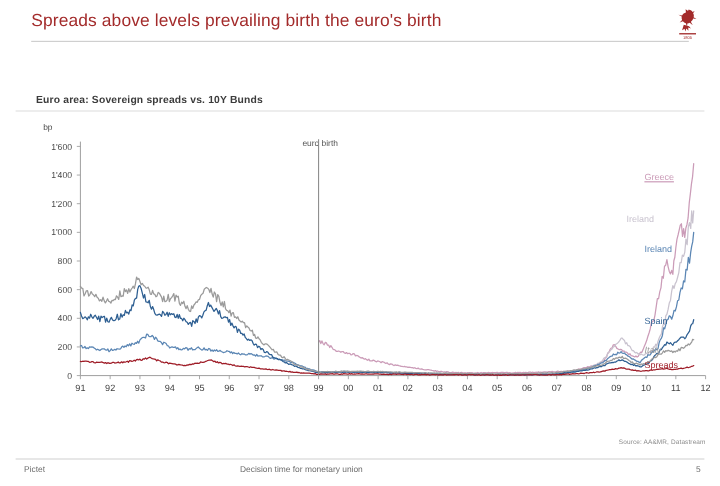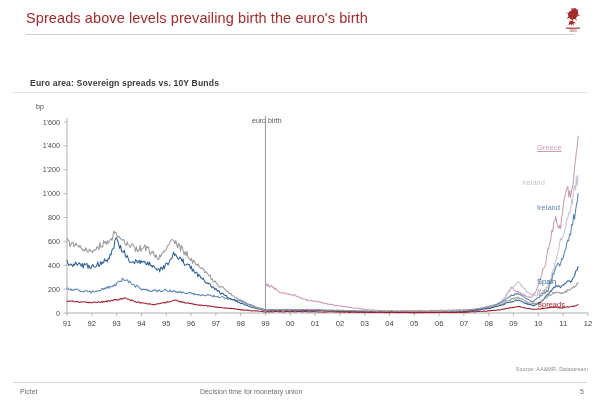--- a/index.html
+++ b/index.html
@@ -185,21 +185,21 @@
       <g id="g-euro">
           <line x1="265.4761904761905" y1="20" x2="265.4761904761905" y2="217" stroke="#8c8c8c" stroke-width="0.9"></line>
         </g>
     </svg>
   </div>
 
   <div id="series-labels">
       <div class="series-label" style="color: rgb(203, 156, 184); left: 537px; top: 143.262px; text-decoration: underline;">Greece</div>
       <div class="series-label" style="color: rgb(201, 195, 207); left: 522px; top: 177.881px;">Ireland</div>
       <div class="series-label" style="color: rgb(91, 134, 180); left: 537px; top: 202.95px;">Ireland</div>
-      <div class="series-label" style="color: rgb(46, 95, 146); left: 537px; top: 277px; text-align: right;">Spain</div>
+      <div class="series-label" style="color: rgb(46, 95, 146); left: 537px; top: 263px; text-align: right;">Spain</div>
       <div class="series-label" style="color: rgb(154, 154, 154); left: 537px; top: 286.512px; font-style: italic;">Italy</div>
       <div class="series-label" style="color: rgb(158, 27, 38); left: 537px; top: 299.644px;">Spreads</div>
     </div>
 
   <div class="source">Source: AA&amp;MR, Datastream</div>
   <div class="footer-rule"></div>
   <div class="footer-left">Pictet</div>
   <div class="footer-center">Decision time for monetary union</div>
   <div class="footer-right">5</div>
 

